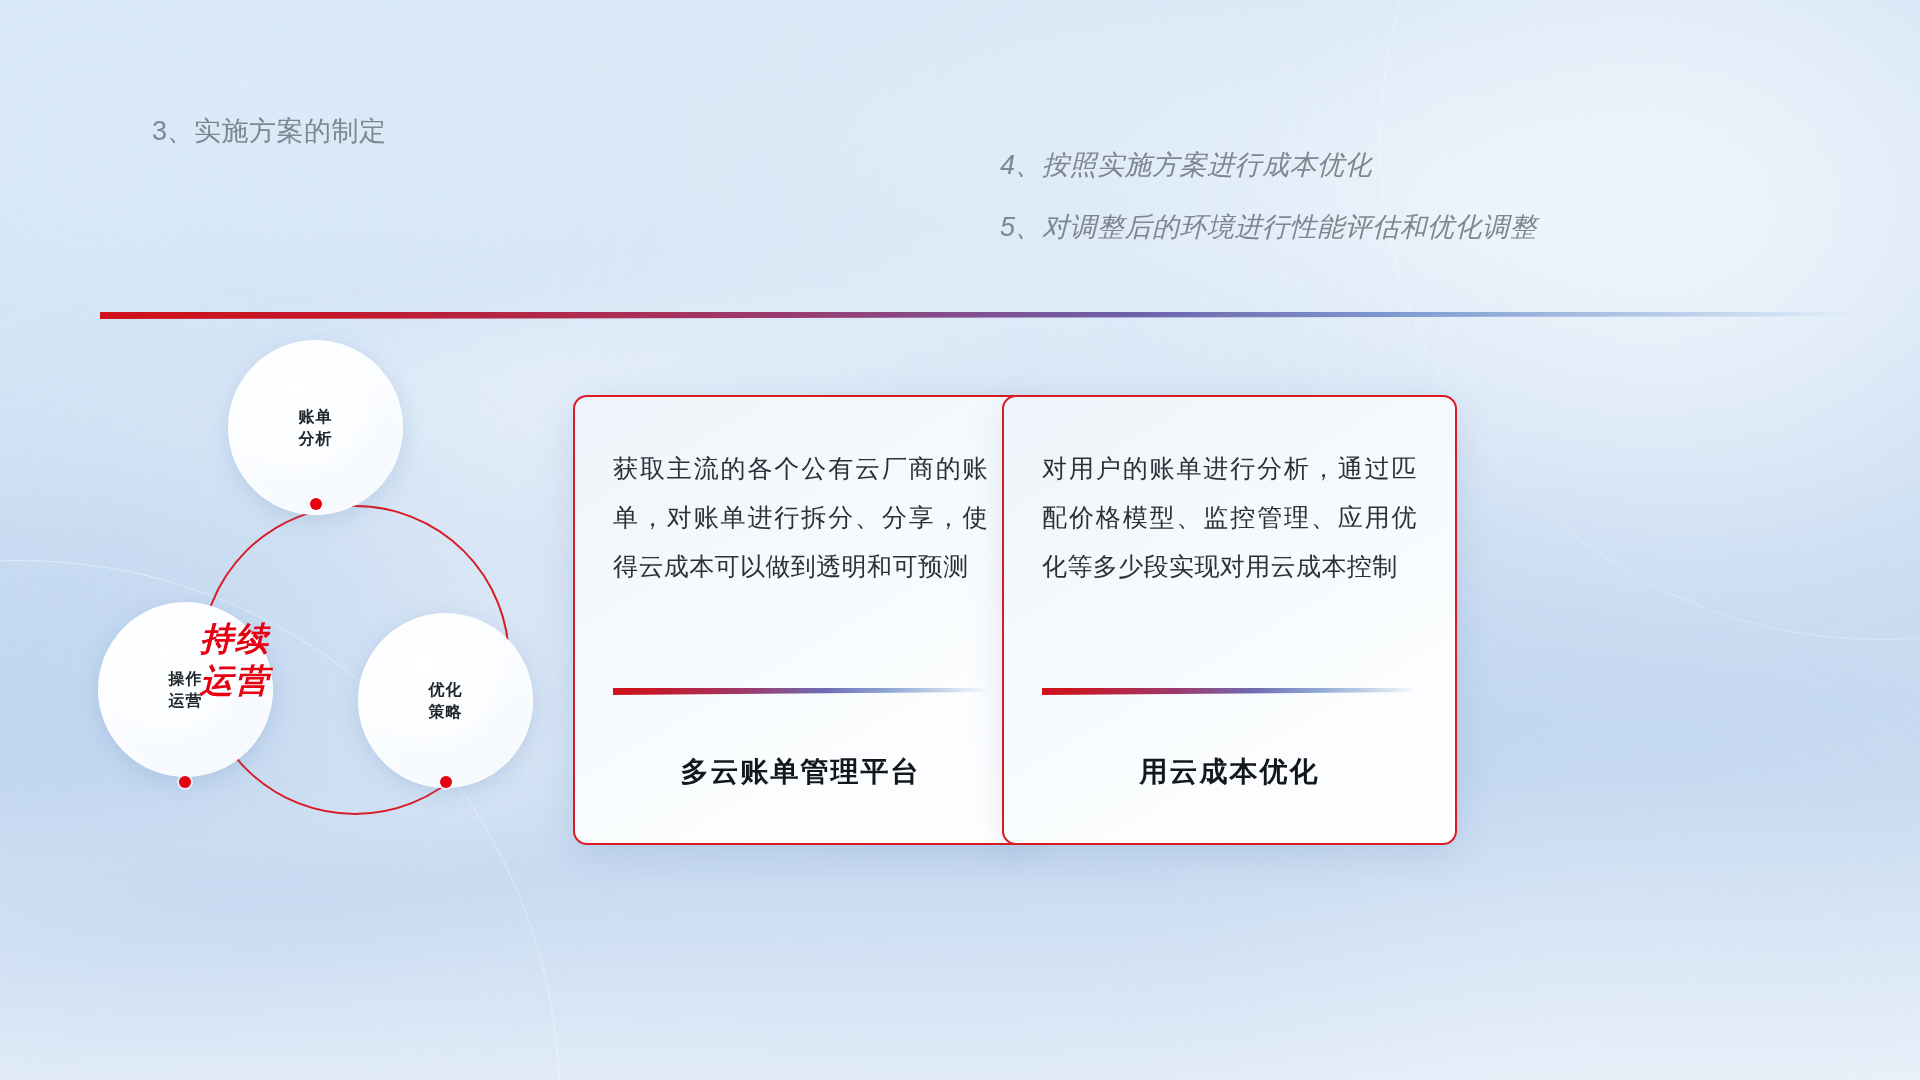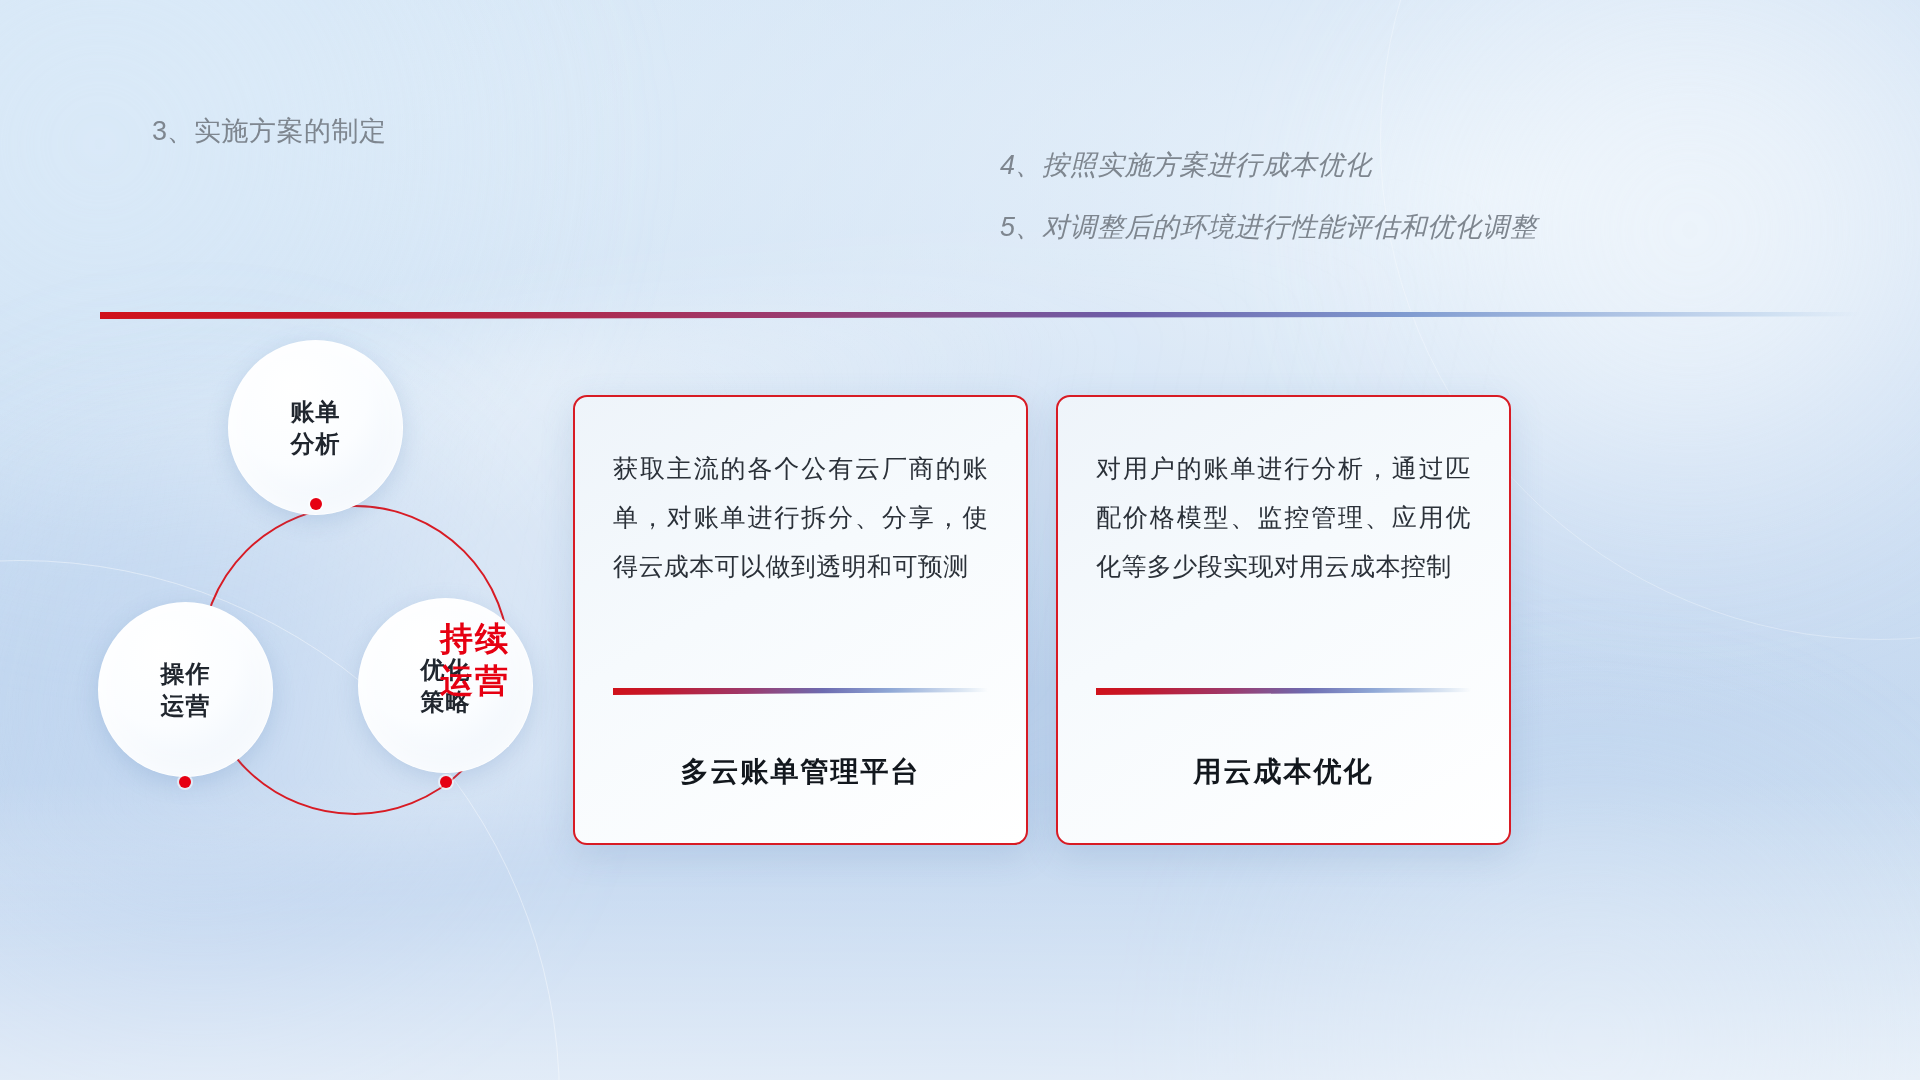--- a/index.html
+++ b/index.html
@@ -84,29 +84,29 @@
   .ring-main { left:105px; top:155px; width:310px; height:310px; }
   .bubble {
     position:absolute; border-radius:50%;
     background:radial-gradient(circle at 38% 28%, #ffffff 0%, #fbfdff 45%, #e9f1fa 100%);
     border:1px solid rgba(255,255,255,.9);
     box-shadow:0 6px 22px rgba(90,130,180,.22), inset 0 0 34px rgba(255,255,255,.9);
     display:flex; align-items:center; justify-content:center;
     text-align:center;
   }
   .bubble-label {
-    font-size:24px; font-weight:700; color:#20262e; line-height:1.32;
+    font-size:16px; font-weight:700; color:#20262e; line-height:1.32;
     letter-spacing:1px;
   }
   .bub-top   { left:133px; top:-10px;  width:175px; height:175px; }
   .bub-left  { left:3px;   top:252px;  width:175px; height:175px; }
-  .bub-right { left:263px; top:248px;  width:175px; height:175px; }
+  .bub-right { left:263px; top:263px;  width:175px; height:175px; }
   .venn-center {
     position:absolute; left:105px; top:155px; width:310px; height:310px;
-    display:flex; align-items:center; justify-content:flex-end; text-align:center;
+    display:flex; align-items:center; justify-content:flex-start; text-align:center;font-style:italic;
   }
   .venn-center-text {
     font-size:33px; font-weight:700; color:#e60012; line-height:1.28; letter-spacing:2px;
   }
   .dot {
     position:absolute; width:12px; height:12px; border-radius:50%;
     background:#e60012; box-shadow:0 0 0 2px rgba(255,255,255,.55);
   }
   .dot-top   { left:215px; top:148px; }
   .dot-left  { left:84px;  top:426px; }
@@ -114,21 +114,21 @@
 
   
   .card {
     position:absolute; top:395px; width:455px; height:450px;
     border:2px solid #d81b24; border-radius:14px;
     background:linear-gradient(150deg, #eef4fa 0%, #f6fafd 42%, #ffffff 100%);
     box-shadow:0 10px 34px rgba(80,120,170,.16);
     padding:47px 38px 0 38px;
   }
   .card-1 { left:573px; }
-  .card-2 { left:1056px; }
+  .card-2 { left:1002px; }
   .card-body {
     font-size:25px; line-height:1.95; color:#2b3139; letter-spacing:.4px;
     text-align:justify; text-align-last:left;
   }
   .card-divider {
     position:absolute; left:38px; right:38px; bottom:148px; height:7px;
     background:linear-gradient(to right, #d0121b 0%, #c3182b 12%, #9c3a6d 36%, #6d6bb0 56%, #8fa8d6 74%, #dfe9f4 94%, rgba(223,233,244,0) 100%);
     clip-path:polygon(0 0, 100% 0, 100% 58%, 0 100%);
   }
   .card-title {

